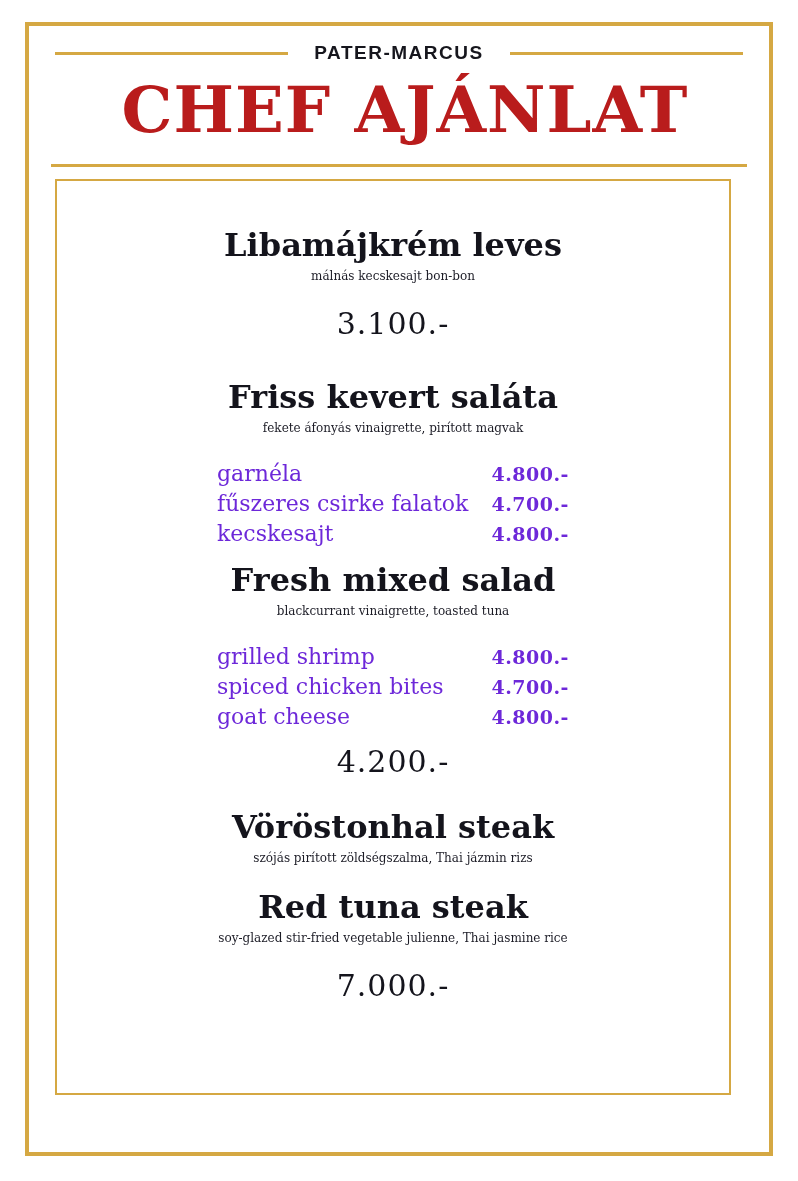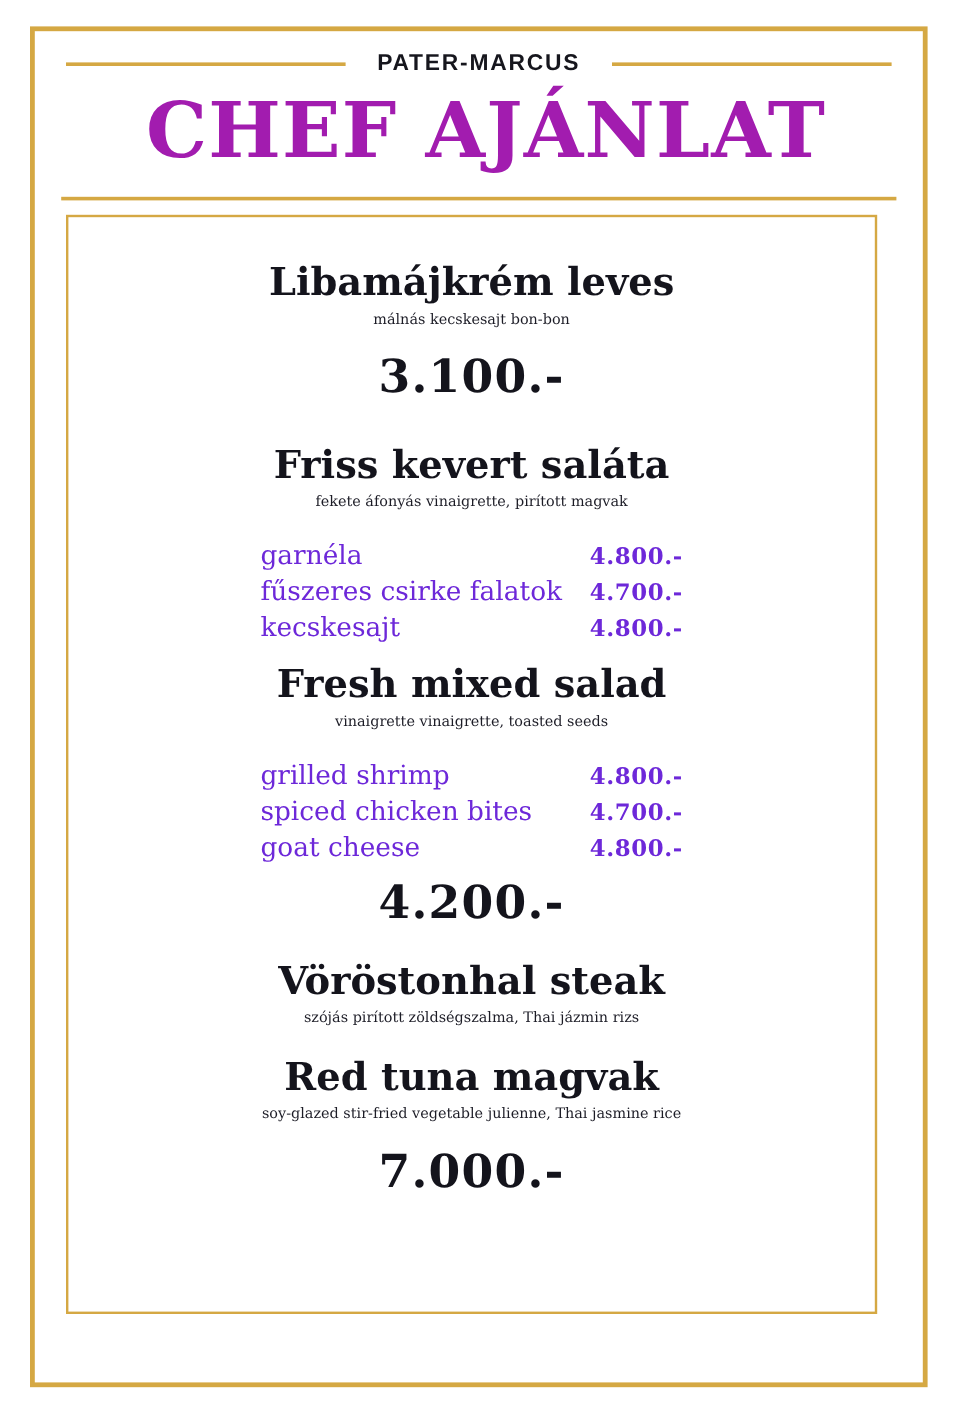--- a/index.html
+++ b/index.html
@@ -45,34 +45,34 @@
     white-space: nowrap;
   }
   .page-title {
     text-align: center;
     font-family: "DejaVu Serif", serif;
     font-weight: bold;
     font-size: 64px;
     line-height: 70px;
     letter-spacing: 1px;
     margin: 11px 0 0 12px;
-    color: #a21caf;
+    color: #b91c1c;
     white-space: nowrap;
   }
   .rule {
     height: 3px;
     background: #D5A843;
     margin: 19px 22px 0 22px;
   }
   .inner {
     margin: 12px 38px 0 26px;
     border: 2px solid #D5A843;
     box-sizing: border-box;
     min-height: 916px;
-    padding: 36px 18px 10px 18px;
+    padding: 46px 18px 10px 18px;
     text-align: center;
     background: #ffffff;
   }
   .section-soup  { margin-top: 0; }
   .section-salad { margin-top: 38px; }
   .section-steak { margin-top: 30px; }
   .course-title {
     font-size: 32px;
     font-weight: bold;
     line-height: 37px;
@@ -81,22 +81,22 @@
     white-space: nowrap;
   }
   .course-desc {
     font-size: 12px;
     line-height: 24px;
     margin: 0 0 19px 0;
     color: #1c1c26;
     white-space: nowrap;
   }
   .price-line {
-    font-size: 38px;
-    font-weight: bold;
+    font-size: 30px;
+    font-weight: normal;
     letter-spacing: 1px;
     line-height: 34px;
     margin: 4px 0 0 0;
     color: #14141c;
   }
   .items {
     width: 352px;
     margin: 15px auto 13px auto;
   }
   .item-row {
@@ -154,21 +154,21 @@
           <span class="item-name">fűszeres csirke falatok</span>
           <span class="item-price">4.700.-</span>
         </div>
         <div class="item-row">
           <span class="item-name">kecskesajt</span>
           <span class="item-price">4.800.-</span>
         </div>
       </div>
 
       <div class="course-title">Fresh mixed salad</div>
-      <div class="course-desc">vinaigrette vinaigrette, toasted seeds</div>
+      <div class="course-desc">blackcurrant vinaigrette, toasted tuna</div>
 
       <div class="items">
         <div class="item-row">
           <span class="item-name">grilled shrimp</span>
           <span class="item-price">4.800.-</span>
         </div>
         <div class="item-row">
           <span class="item-name">spiced chicken bites</span>
           <span class="item-price">4.700.-</span>
         </div>
@@ -177,19 +177,19 @@
           <span class="item-price">4.800.-</span>
         </div>
       </div>
 
       <div class="price-line">4.200.-</div>
     </div>
 
     <div class="section-steak">
       <div class="course-title">Vöröstonhal steak</div>
       <div class="course-desc">szójás pirított zöldségszalma, Thai jázmin rizs</div>
-      <div class="course-title">Red tuna magvak</div>
+      <div class="course-title">Red tuna steak</div>
       <div class="course-desc">soy-glazed stir-fried vegetable julienne, Thai jasmine rice</div>
       <div class="price-line">7.000.-</div>
     </div>
 
   </div>
 </div>
 
 </body></html>

